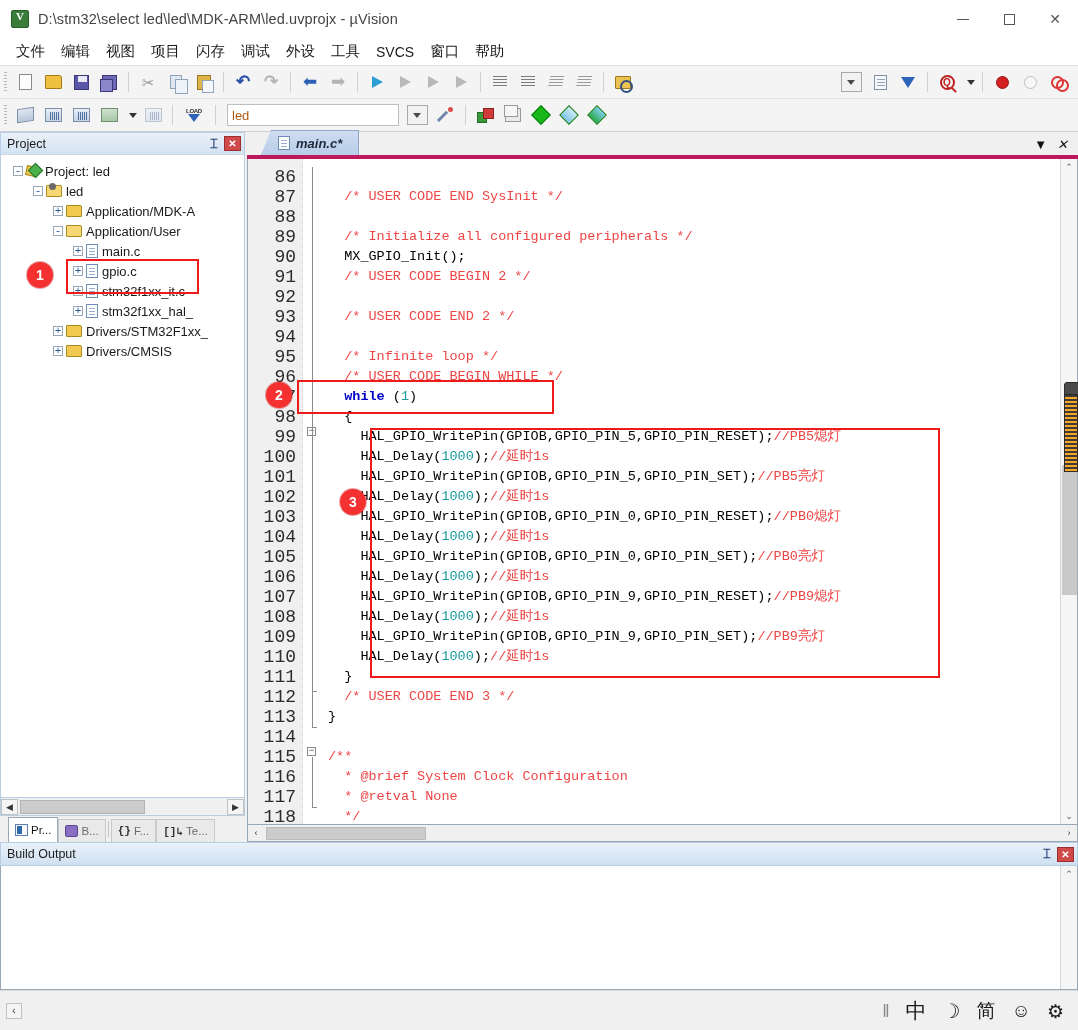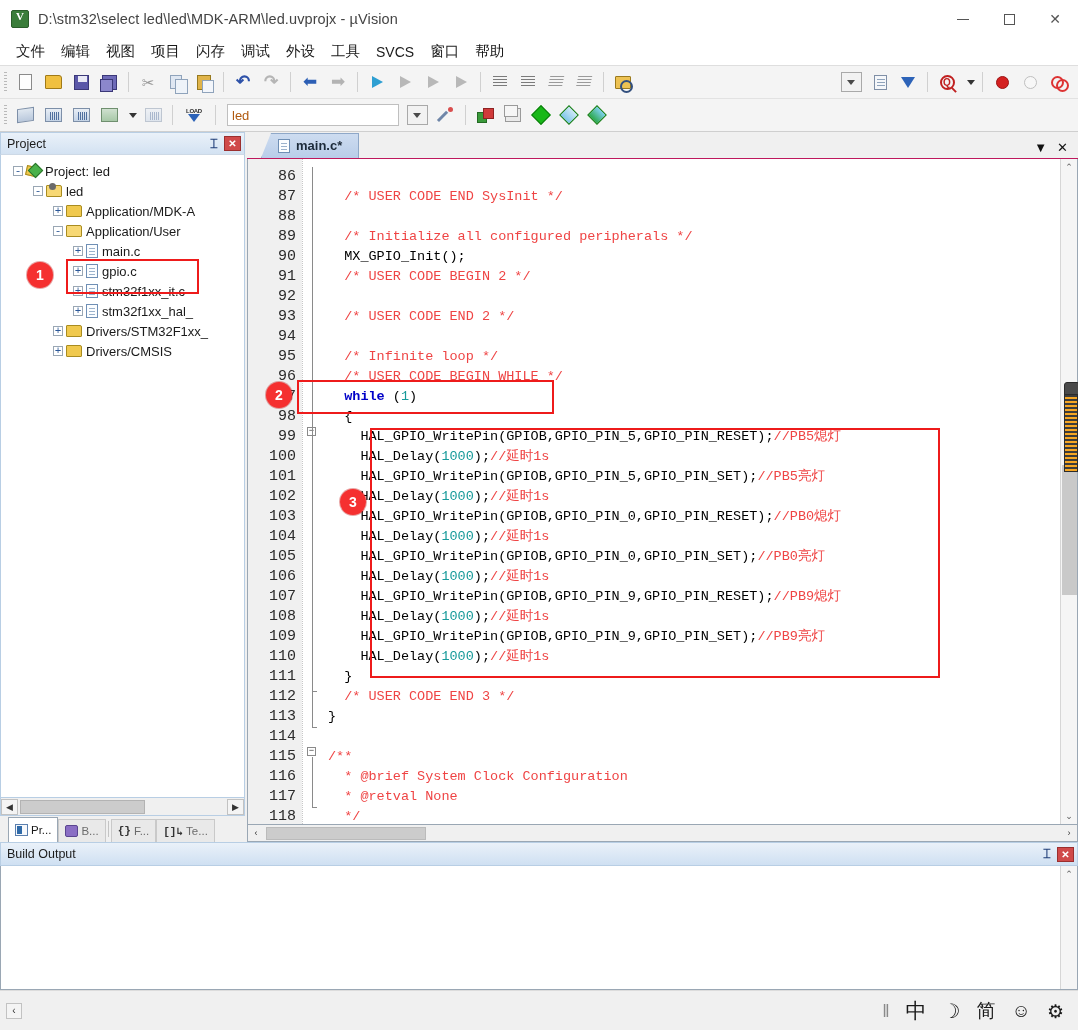--- a/index.html
+++ b/index.html
@@ -231,22 +231,23 @@
   .pt-tmpl { color:#333; font-family:"Liberation Mono",monospace; font-size:11px; font-weight:bold; }
   .ptab-sep { width:1px;height:16px;background:#c4c4c4;align-self:center;margin:0 2px; }
 
   
   .editor-area {
     flex: 1 1 auto; display: flex; flex-direction: column; min-width: 0;
     padding-left: 2px;
   }
   .tabstrip {
     height: 27px; display: flex; align-items: flex-end;
-    background: #f0f0f0; border-bottom: 1px solid #be185d;
+    background: #f0f0f0; border-bottom: 4px solid #be185d;
     position: relative;
+    font-style: italic;
   }
   .etab {
     height: 25px; display: flex; align-items: center; gap: 6px;
     padding: 0 16px 0 12px;
     background: linear-gradient(#cddcf0,#b9cde9);
     border: 1px solid #8fa8c8; border-bottom: none;
     font-size: 13px; font-weight: bold; color: #1c2a3a;
     margin-left: 14px;
     clip-path: polygon(10px 0, 100% 0, 100% 100%, 0 100%);
     padding-left: 16px;
@@ -259,21 +260,21 @@
   .tab-ctrls .tc { font-size: 13px; color: #111; }
 
   .editor-body {
     flex: 1 1 auto; display: flex; min-height: 0;
     background: #fff; border: 1px solid #9aa7b4; border-top: none;
     position: relative; overflow: hidden;
   }
   .gutter-num {
     width: 54px; min-width: 54px; background: #f0f0f0;
     text-align: right; padding: 8px 6px 0 0;
-    font-family: "Liberation Mono", monospace; font-size: 15px;
+    font-family: "Liberation Mono", monospace; font-size: 18px;
     color: #2b2b2b; line-height: 20px; user-select: none;
   }
   .gutter-fold {
     width: 20px; min-width: 20px; background: #fff;
     padding-top: 8px; position: relative;
     border-left: 1px dotted #c8c8c8;
   }
   .code-pane {
     flex: 1 1 auto; position: relative; overflow: hidden;
     padding: 8px 0 0 6px;

